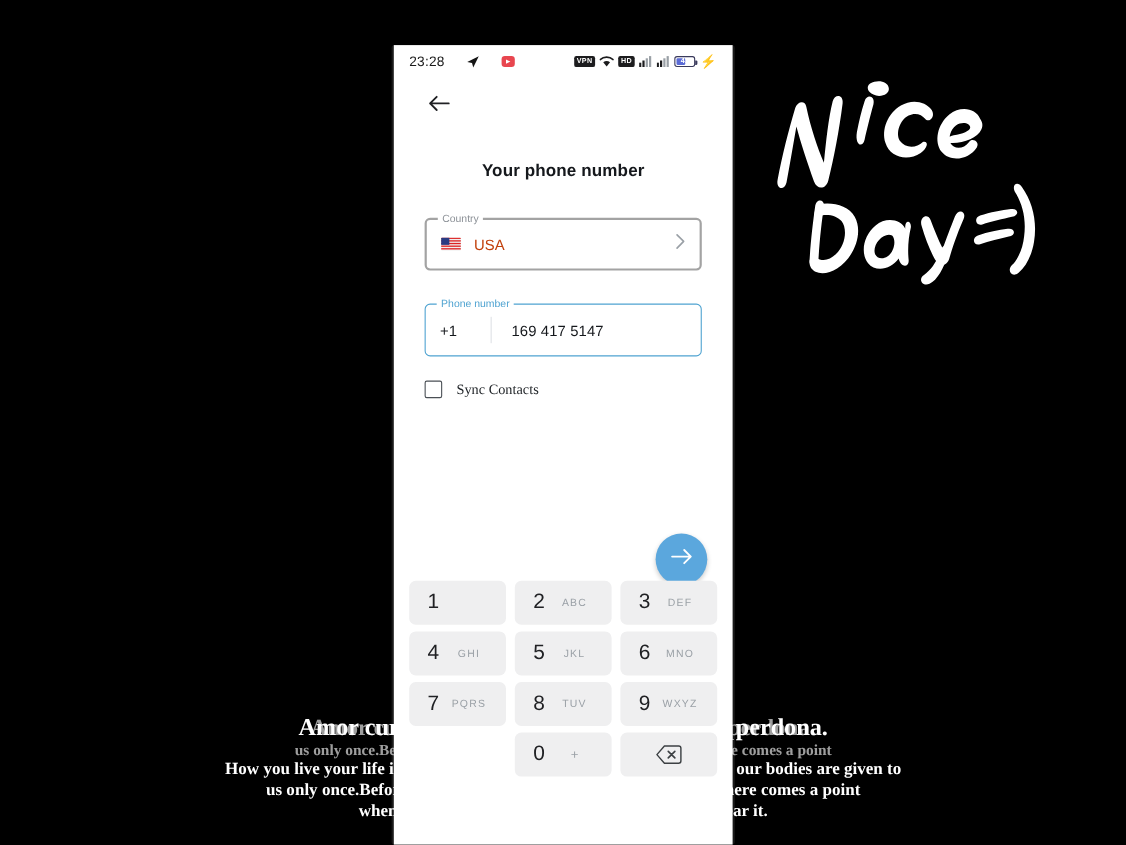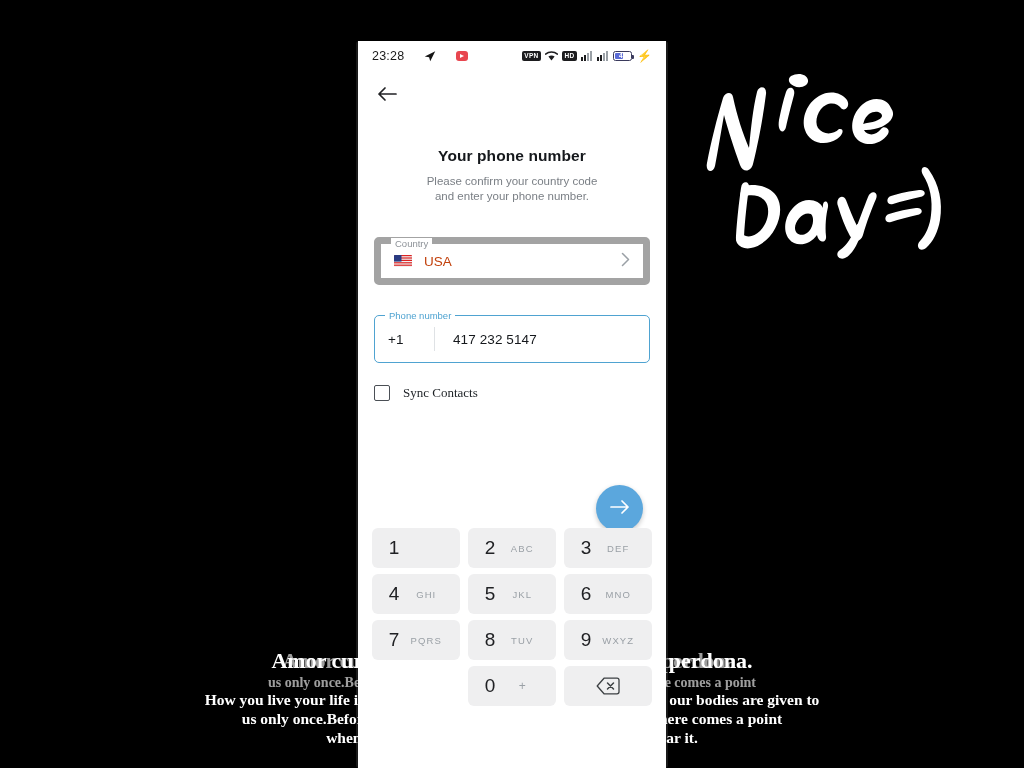--- a/index.html
+++ b/index.html
@@ -103,42 +103,42 @@
     position: absolute; left: 1px; top: 1px; bottom: 1px; width: 45%;
     background: #5b6bd6; border-radius: 1px;
   }
   .battery .num {
     position: relative; font-size: 6.5px; font-weight: bold; color: #fff; z-index: 2;
     line-height: 1;
   }
   .bolt { color: #4f6ef7; font-size: 12px; line-height: 1; margin-left: 1px; }
 
   
-  .app { padding: 0 16px; position: relative; }
+  .app { padding: 0 28px; position: relative; }
   .backrow { height: 46px; display: flex; align-items: center; }
   .back-btn {
     width: 26px; height: 26px; display: flex; align-items: center; justify-content: center;
     cursor: pointer;
   }
   .back-btn svg { display: block; }
 
   .title {
     margin-top: 30px; text-align: center;
     font-size: 15.5px; font-weight: bold; color: #15181c; letter-spacing: .1px;
   }
   .subtitle {
     margin-top: 9px; text-align: center;
     font-size: 11.5px; line-height: 15px; color: #7a7f85;
   }
   .subtitle span { display: block; }
 
   
   .field {
     position: relative; margin-top: 0;
-    height: 48px; border: 7px solid #a3a3a3; border-radius: 5px;
+    height: 48px; border: 2px solid #a3a3a3; border-radius: 5px;
     display: flex; align-items: center; padding: 0 13px;
     background: #fff; cursor: pointer;
   }
   .field.focused { border: 1.6px solid #4fa3d1; margin-top: 30px; }
   .field .legend {
     position: absolute; top: -6px; left: 10px;
     background: #fff; padding: 0 4px;
     font-size: 9.5px; color: #8d9298; line-height: 12px;
   }
   .field.focused .legend { color: #4fa3d1; }
@@ -291,24 +291,20 @@
           <span>
             <svg width="20" height="16" viewBox="0 0 20 16">
               <path d="M19 8 H2 M8 2 L2 8 L8 14" stroke="#202124" stroke-width="1.7" fill="none" stroke-linecap="round" stroke-linejoin="round"></path>
             </svg>
           </span>
         </div>
       </div>
 
       <div class="title">Your phone number</div>
 
-      <div class="subtitle">
-        <span>Please confirm your country code</span>
-        <span>and enter your phone number.</span>
-      </div>
 
       <div class="country-wrap">
         <div class="field">
           <span class="legend">Country</span>
           <span>
             <svg class="flag" viewBox="0 0 24 16">
               <rect width="24" height="16" fill="#f0f0f0"></rect>
               <g fill="#d22">
                 <rect y="0" width="24" height="1.6"></rect>
                   <rect y="3.2" width="24" height="1.6"></rect>
@@ -326,21 +322,21 @@
             </svg>
           </span>
         </div>
       </div>
 
       <div class="phone-wrap">
         <div class="field focused">
           <span class="legend">Phone number</span>
           <span class="cc">+1</span>
           <span class="divider"></span>
-          <span class="pnum">417 232 5147</span>
+          <span class="pnum">169 417 5147</span>
         </div>
       </div>
 
       <div class="sync-row">
         <span class="checkbox"></span>
         <span class="sync-label">Sync Contacts</span>
       </div>
 
       <div class="fab">
         <span>

